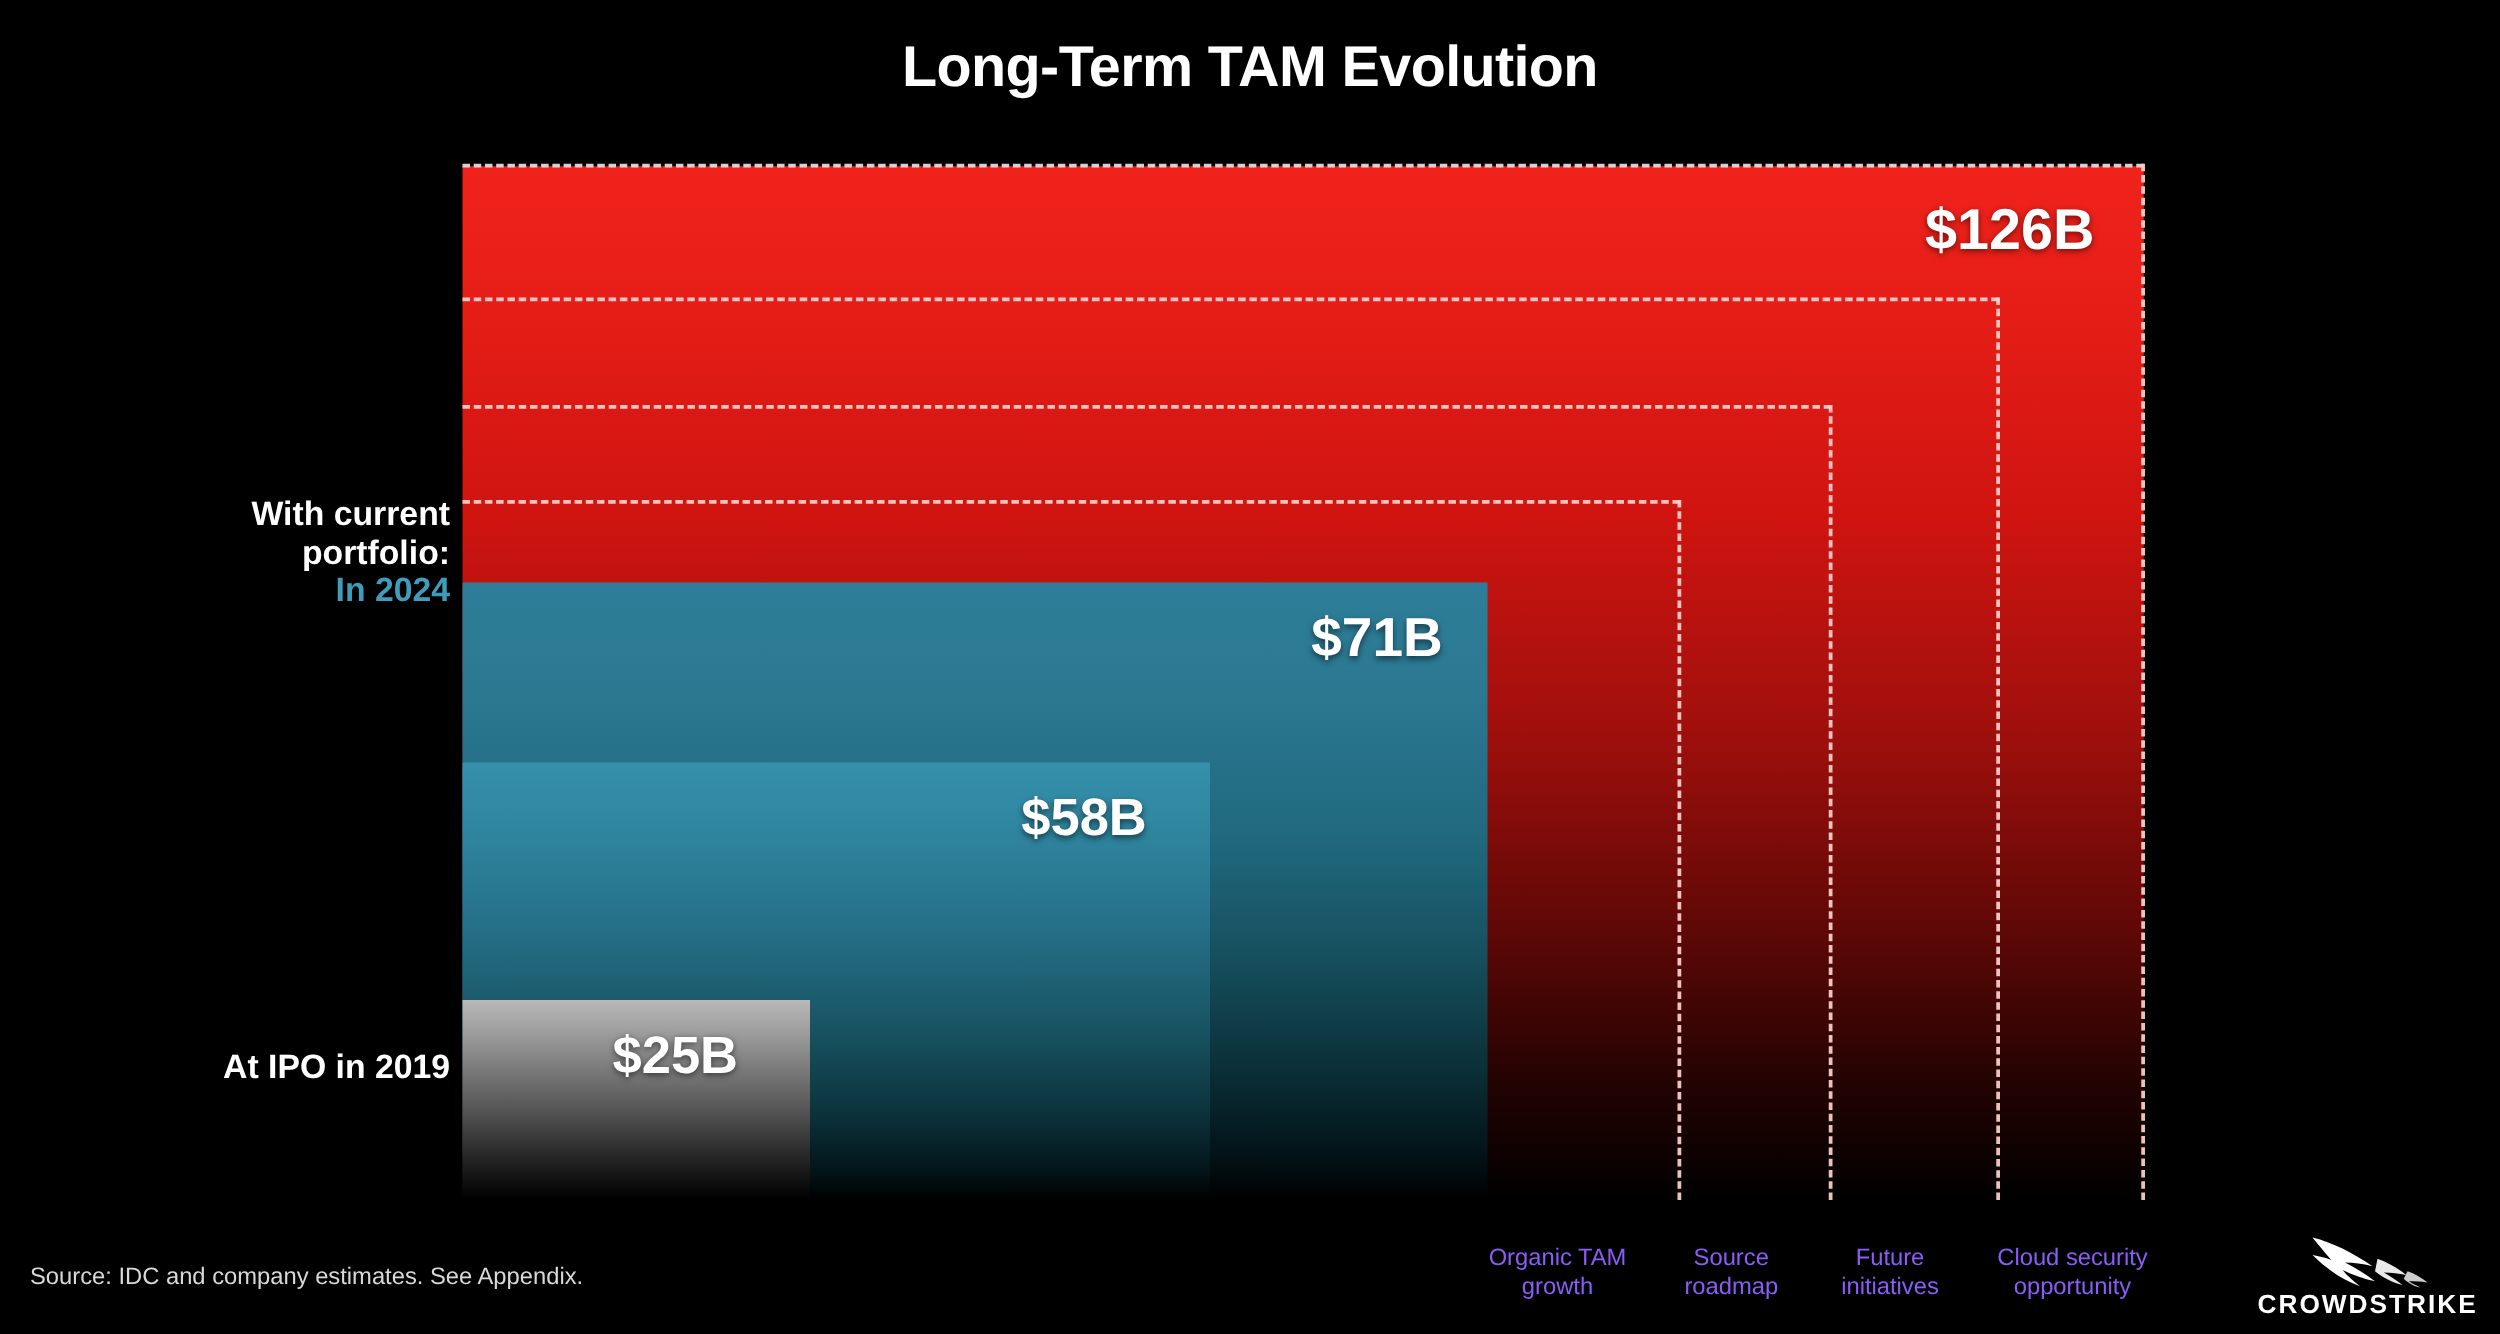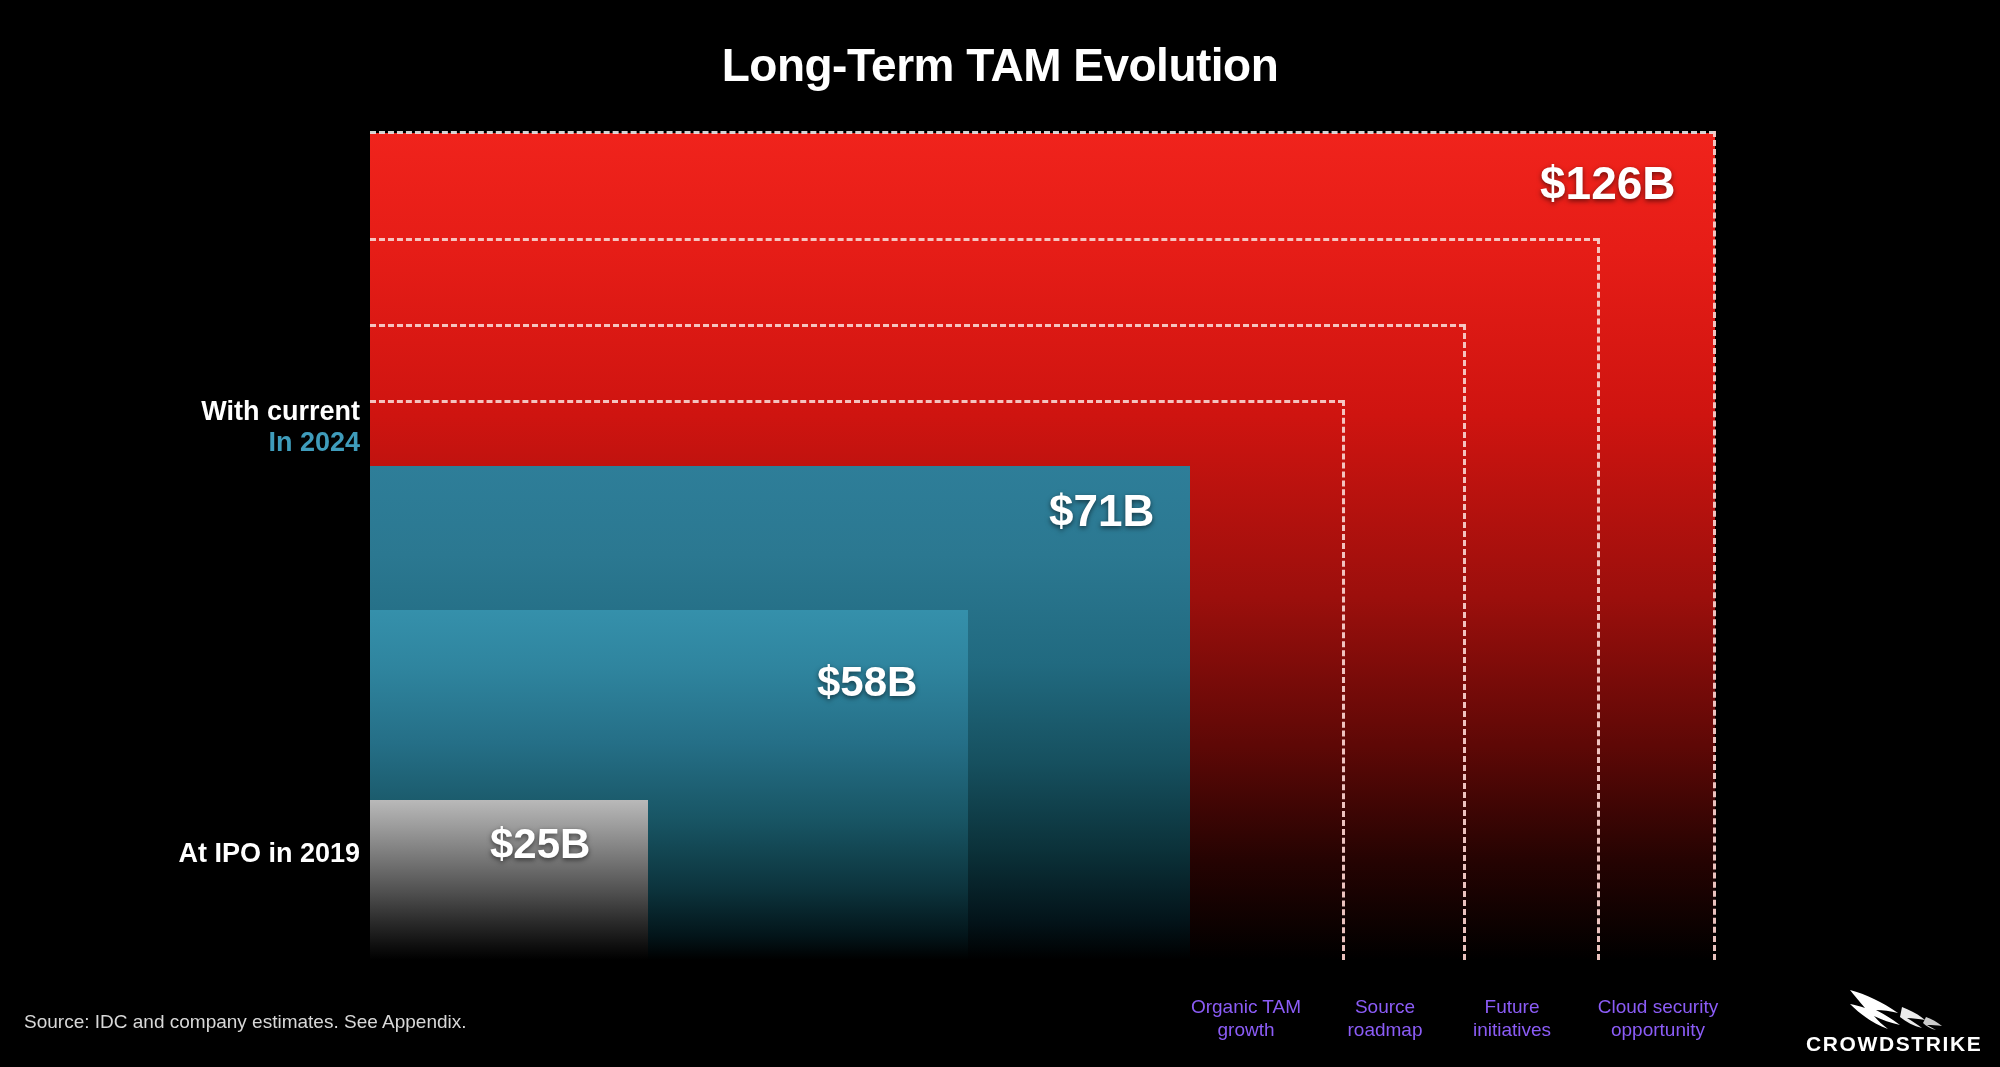--- a/index.html
+++ b/index.html
@@ -6,21 +6,21 @@
   body{
     width:2000px;height:1067px;overflow:hidden;position:relative;
     font-family:"Liberation Sans","DejaVu Sans",sans-serif;
     color:#fff;
     -webkit-font-smoothing:antialiased;
   }
   .slide{position:absolute;inset:0;background:#000;}
 
   
   .title{
-    position:absolute;top:38px;left:0;width:2000px;
+    position:absolute;top:26px;left:0;width:2000px;
     text-align:center;font-size:46px;font-weight:700;
     letter-spacing:-0.5px;color:#ffffff;
   }
 
   
   
   .plot{position:absolute;left:0;top:0;width:2000px;height:842px;}
 
   .band{position:absolute;left:370px;}
 
@@ -47,21 +47,21 @@
 
   
   .dash-h{position:absolute;left:370px;height:0;border-top:3px dashed #f7cdc9;opacity:.95;}
   .dash-v{position:absolute;width:0;border-left:3px dashed #f7cdc9;opacity:.95;}
   .dash-top{position:absolute;left:370px;height:0;border-top:3px dashed #e9e9e9;opacity:.9;}
 
   
   .val{position:absolute;font-weight:700;color:#fff;text-shadow:0 2px 5px rgba(0,0,0,.55);}
   .val-126{top:156px;left:1540px;font-size:46px;}
   .val-71 {top:486px;left:1049px;font-size:44px;}
-  .val-58 {top:630px;left:817px; font-size:42px;margin-top:28px;}
+  .val-58 {top:630px;left:817px; font-size:42px;}
   .val-25 {top:820px;left:490px; font-size:42px;}
 
   
   .lbl{position:absolute;text-align:right;line-height:1.13;}
   .lbl-strong{font-weight:700;color:#fff;font-size:27px;}
   .lbl-sub{font-weight:400;color:#e8e8e8;font-size:22px;}
   .lbl-blue{font-weight:700;color:#3f9cbb;font-size:27px;}
 
   .lbl-potential{top:128px;right:1640px;width:330px;}
   .lbl-portfolio{top:396px;right:1640px;width:330px;}
@@ -113,20 +113,21 @@
 
     <div class="val val-126">$126B</div>
     <div class="val val-71">$71B</div>
     <div class="val val-58">$58B</div>
     <div class="val val-25">$25B</div>
   </div>
 
 
   <div class="lbl lbl-portfolio">
     <div class="lbl-strong">With current</div>
+    <div class="lbl-strong">portfolio:</div>
     <div class="lbl-blue">In 2024</div>
   </div>
 
 
   <div class="lbl lbl-ipo">
     <div class="lbl-strong">At IPO in 2019</div>
   </div>
 
   <div class="cats">
     <div class="cat" style="left:-8px;width:148px;">

